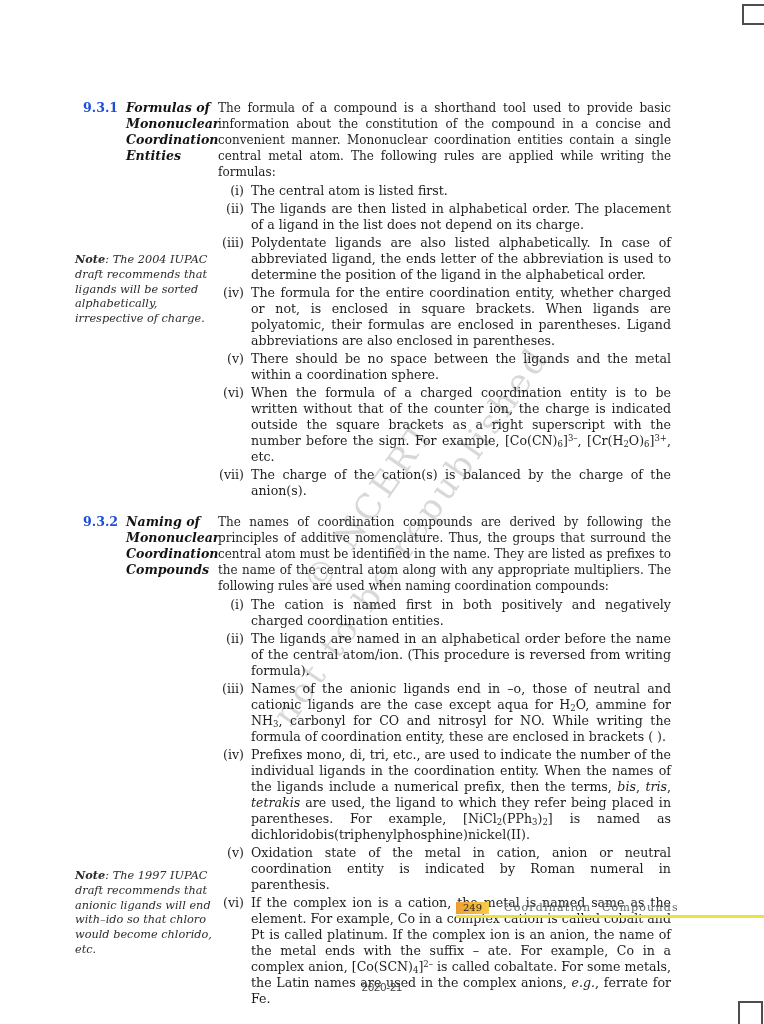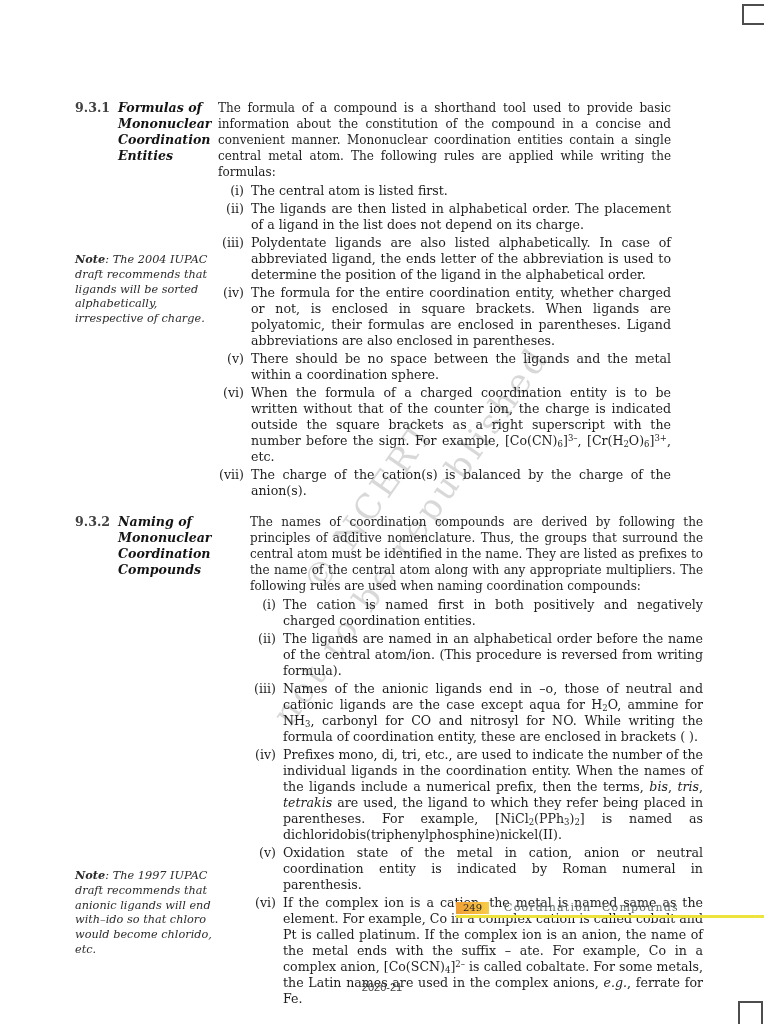--- a/index.html
+++ b/index.html
@@ -17,26 +17,26 @@
   
   .watermark {
     position:absolute; top:470px; left:140px; width:500px;
     transform:rotate(-55deg); transform-origin:center;
     text-align:center; pointer-events:none;
     color:rgba(125,125,125,0.30); font-size:34px; letter-spacing:4px; line-height:1.5;
   }
 
   .content { position:absolute; left:75px; top:100px; width:596px; }
   .sec { display:flex; }
-  .sec + .sec { margin-top:13px;gap:32px; }
+  .sec + .sec { margin-top:13px; }
   .sec-left { width:143px; flex:none; }
   .sec-right { width:453px; flex:none; }
 
   .sec-head { display:flex; gap:5px; }
-  .sec-num { flex:none; width:38px; font-weight:bold; color:#404040; font-size:12.6px; line-height:16px; }
+  .sec-num { flex:none; width:38px; font-weight:bold; color:#1d4ed8; font-size:12.6px; line-height:16px;margin-left:8px; }
   .sec-title { width:100px; font-weight:bold; color:#141414; font-size:12.6px; line-height:16px;font-style:italic; }
 
   .note { font-style:italic; font-size:11.3px; line-height:14.8px; color:#2b2b2b; width:138px; }
   .note b { font-weight:bold; }
   .note-1 { margin-top:88px; }
   .note-2 { margin-top:290px; }
 
   .intro { font-size:12px; line-height:16px; text-align:justify; }
   .rules { margin-top:3px; }
   .rule { display:flex; margin-bottom:2px; }

